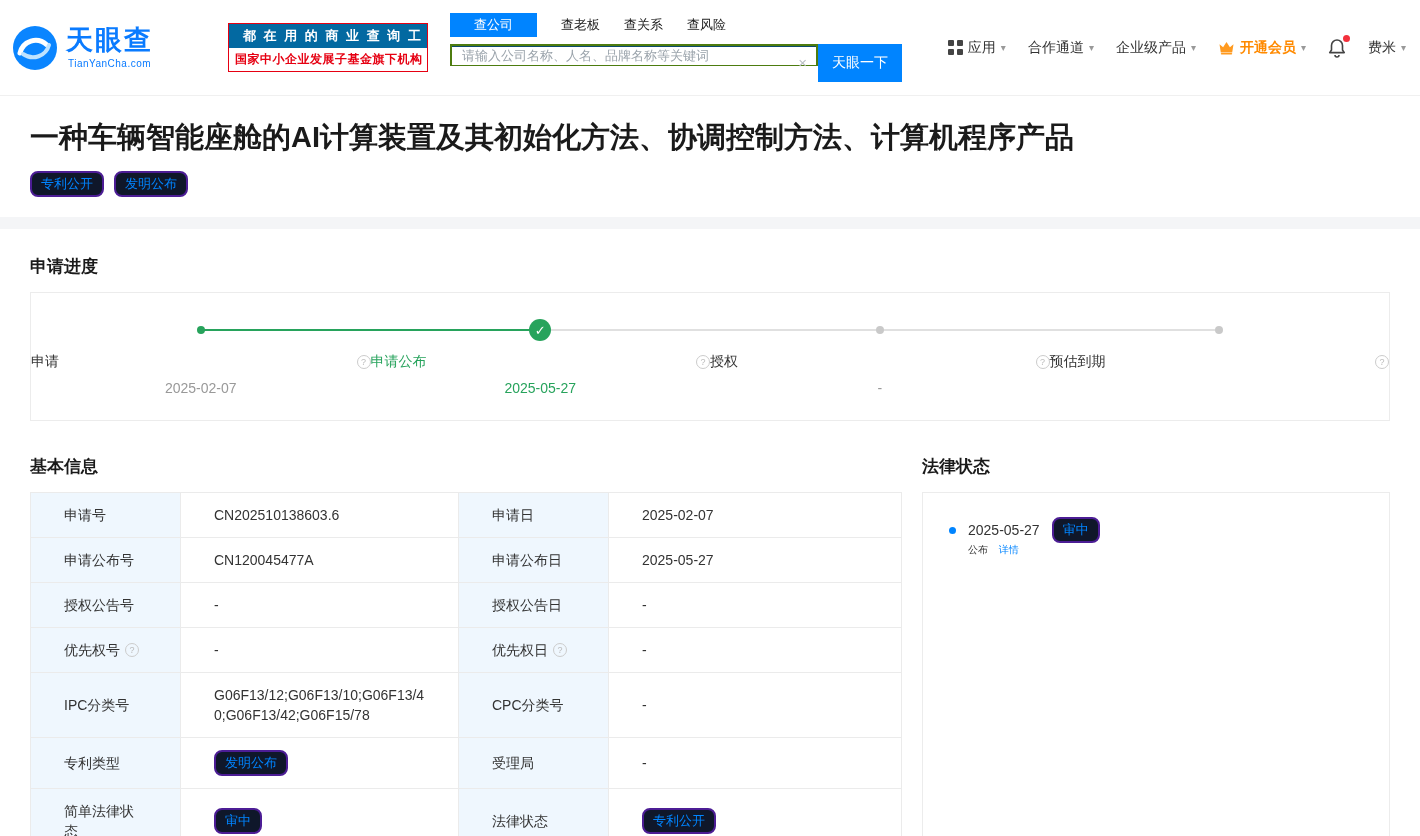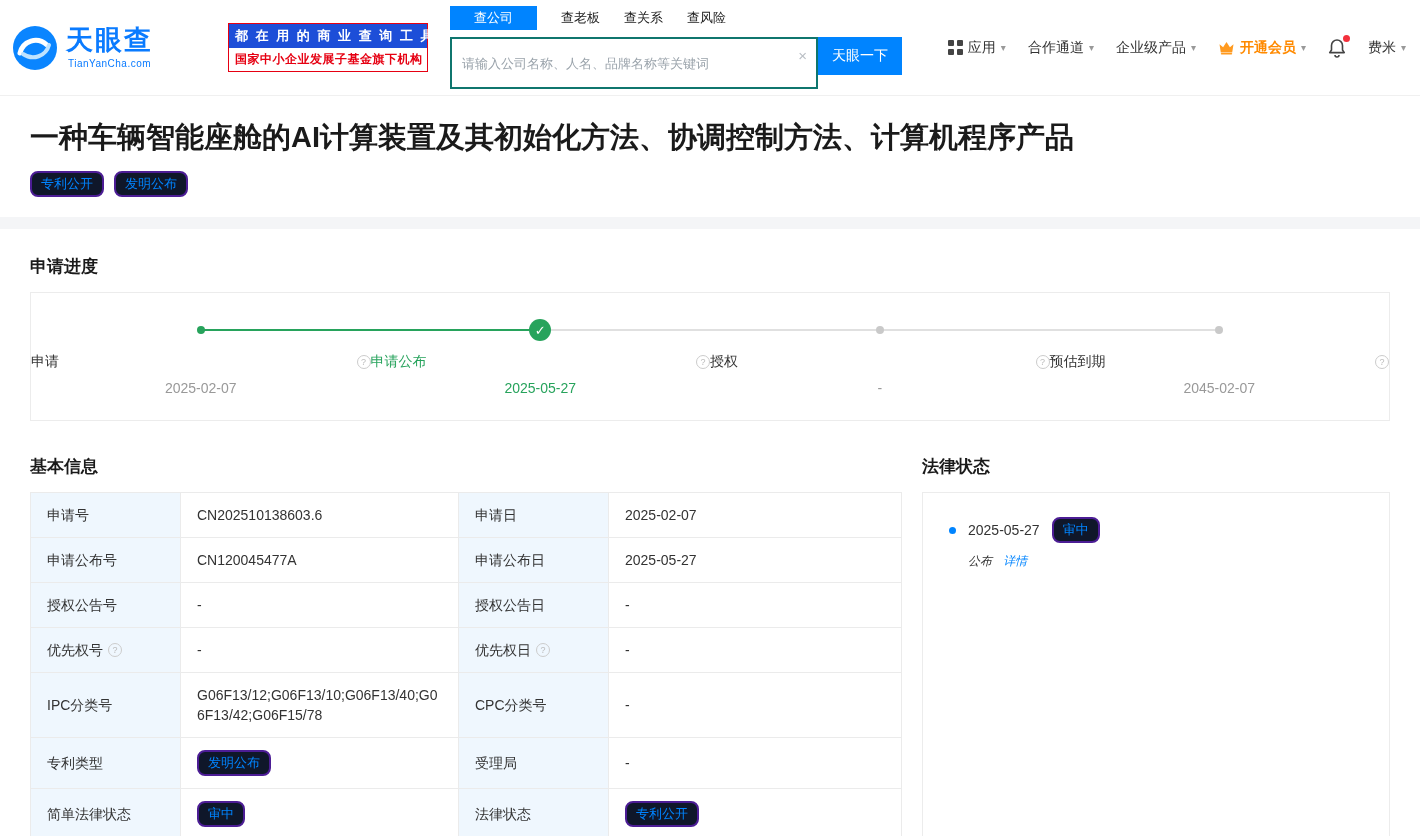--- a/index.html
+++ b/index.html
@@ -8,30 +8,30 @@
 
   
   .header { height:96px; display:flex; align-items:center; padding:0 14px 0 12px;
     border-bottom:1px solid #f0f0f0; background:#fff; }
   .logo { display:flex; align-items:center; gap:8px; width:190px; cursor:pointer; }
   .logo-text { display:flex; flex-direction:column; line-height:1.1;text-align:center; }
   .logo-brand { font-size:27px; font-weight:bold; color:#0a7bff; letter-spacing:2px; }
   .logo-domain { font-size:10px; color:#0a7bff; margin-top:2px; letter-spacing:.5px; }
 
   .slogan { width:200px; margin-left:26px; border:1px solid #e60012; font-weight:bold; }
-  .slogan-l1 { background:#1d4ed8; color:#fff; font-size:13px; letter-spacing:2px;
-    padding:3px 6px; white-space:nowrap; }
+  .slogan-l1 { background:#0369a1; color:#fff; font-size:13px; letter-spacing:2px;
+    padding:3px 14px; white-space:nowrap; }
   .slogan-l2 { color:#e60012; font-size:12px; padding:3px 6px; letter-spacing:.5px; white-space:nowrap; }
 
   .search-area { margin-left:22px; }
   .search-tabs { display:flex; align-items:center; gap:24px; margin-bottom:7px; }
   .stab { font-size:13px; color:#222; cursor:pointer; padding:3px 0; }
   .stab.active { background:#0084ff; color:#fff; padding:3px 24px; }
   .search-row { display:flex; }
-  .search-box { position:relative; width:368px; height:52px; border:2px solid #0f766e; background:#7f1d1d; }
+  .search-box { position:relative; width:368px; height:22px; border:2px solid #4d7c0f; background:#0c4a6e; }
   .search-box input { width:100%; height:100%; border:none; outline:none; font-size:13px;
     padding:0 28px 0 10px; color:#333; font-family:inherit; }
   .search-box input::placeholder { color:#9aa3ab; }
   .clear-x { position:absolute; right:9px; top:8px; color:#b9bec4; font-size:15px; cursor:pointer; }
   .search-btn { width:84px; height:38px; background:#0084ff; color:#fff; border:none;
     font-size:14px; cursor:pointer; font-family:inherit; }
 
   .top-nav { margin-left:auto; display:flex; align-items:center; gap:22px; font-size:14px; color:#333; }
   .nav-item { display:flex; align-items:center; gap:5px; cursor:pointer; white-space:nowrap; position:relative; }
   .caret { font-size:10px; color:#999; }
@@ -71,32 +71,32 @@
   .step.current .step-label, .step.current .step-date { color:#27a35c; }
   .help { display:inline-flex; width:14px; height:14px; border:1px solid #ccc; border-radius:50%;
     color:#bbb; font-size:9px; align-items:center; justify-content:center; cursor:pointer; flex:none; }
 
   .cols { display:flex; align-items:flex-start; margin-top:34px; }
   .col-left { width:872px; flex:none; }
   .col-right { flex:1; margin-left:20px; min-width:0; }
   .col-h { margin-bottom:14px; }
 
   table.info { width:100%; border-collapse:collapse; font-size:14px; table-layout:fixed; }
-  table.info td { border:1px solid #ebebeb; padding:12px 16px; vertical-align:middle;
+  table.info td { border:1px solid #ebebeb; padding:12px 33px; vertical-align:middle;
     color:#333; line-height:20px; }
   td.lbl { background:#eff7fe; }
   td.val { background:#fff; word-break:break-all; }
   .lbl-inner { display:flex; align-items:center; gap:5px; }
   .lnk { color:#0084ff; cursor:pointer; text-decoration:none; }
 
   .legal-box { border:1px solid #ececec; padding:24px 26px; height:420px; }
   .legal-line1 { display:flex; align-items:center; gap:12px; }
   .blue-dot { width:7px; height:7px; border-radius:50%; background:#0084ff; flex:none; }
   .legal-date { font-size:14px; color:#333; }
-  .legal-line2 { margin-top:10px; padding-left:19px; font-size:12px; color:#333;font-style:italic; }
+  .legal-line2 { padding-left:19px; font-size:10px; color:#333; }
   .legal-line2 .lnk { margin-left:8px; }
 </style>
 </head>
 <body>
 
 <div class="header">
 
   <div class="logo">
     <svg width="46" height="46" viewBox="0 0 46 46">
       <circle cx="23" cy="23" r="22" fill="#0a85ff"></circle>
@@ -215,21 +215,20 @@
             <span>授权</span>
           <span class="help">?</span>
           </div>
         <div class="step-date">-</div>
       </div>
       <div class="step">
         <div class="step-label">
             <span>预估到期</span>
           <span class="help">?</span>
           </div>
-        <div class="step-date">2045-02-07</div>
       </div>
     </div>
   </div>
 
   <div class="cols">
     <div class="col-left">
       <h2 class="sec-h col-h">基本信息</h2>
       <table class="info">
         <colgroup>
             <col style="width:150px">

